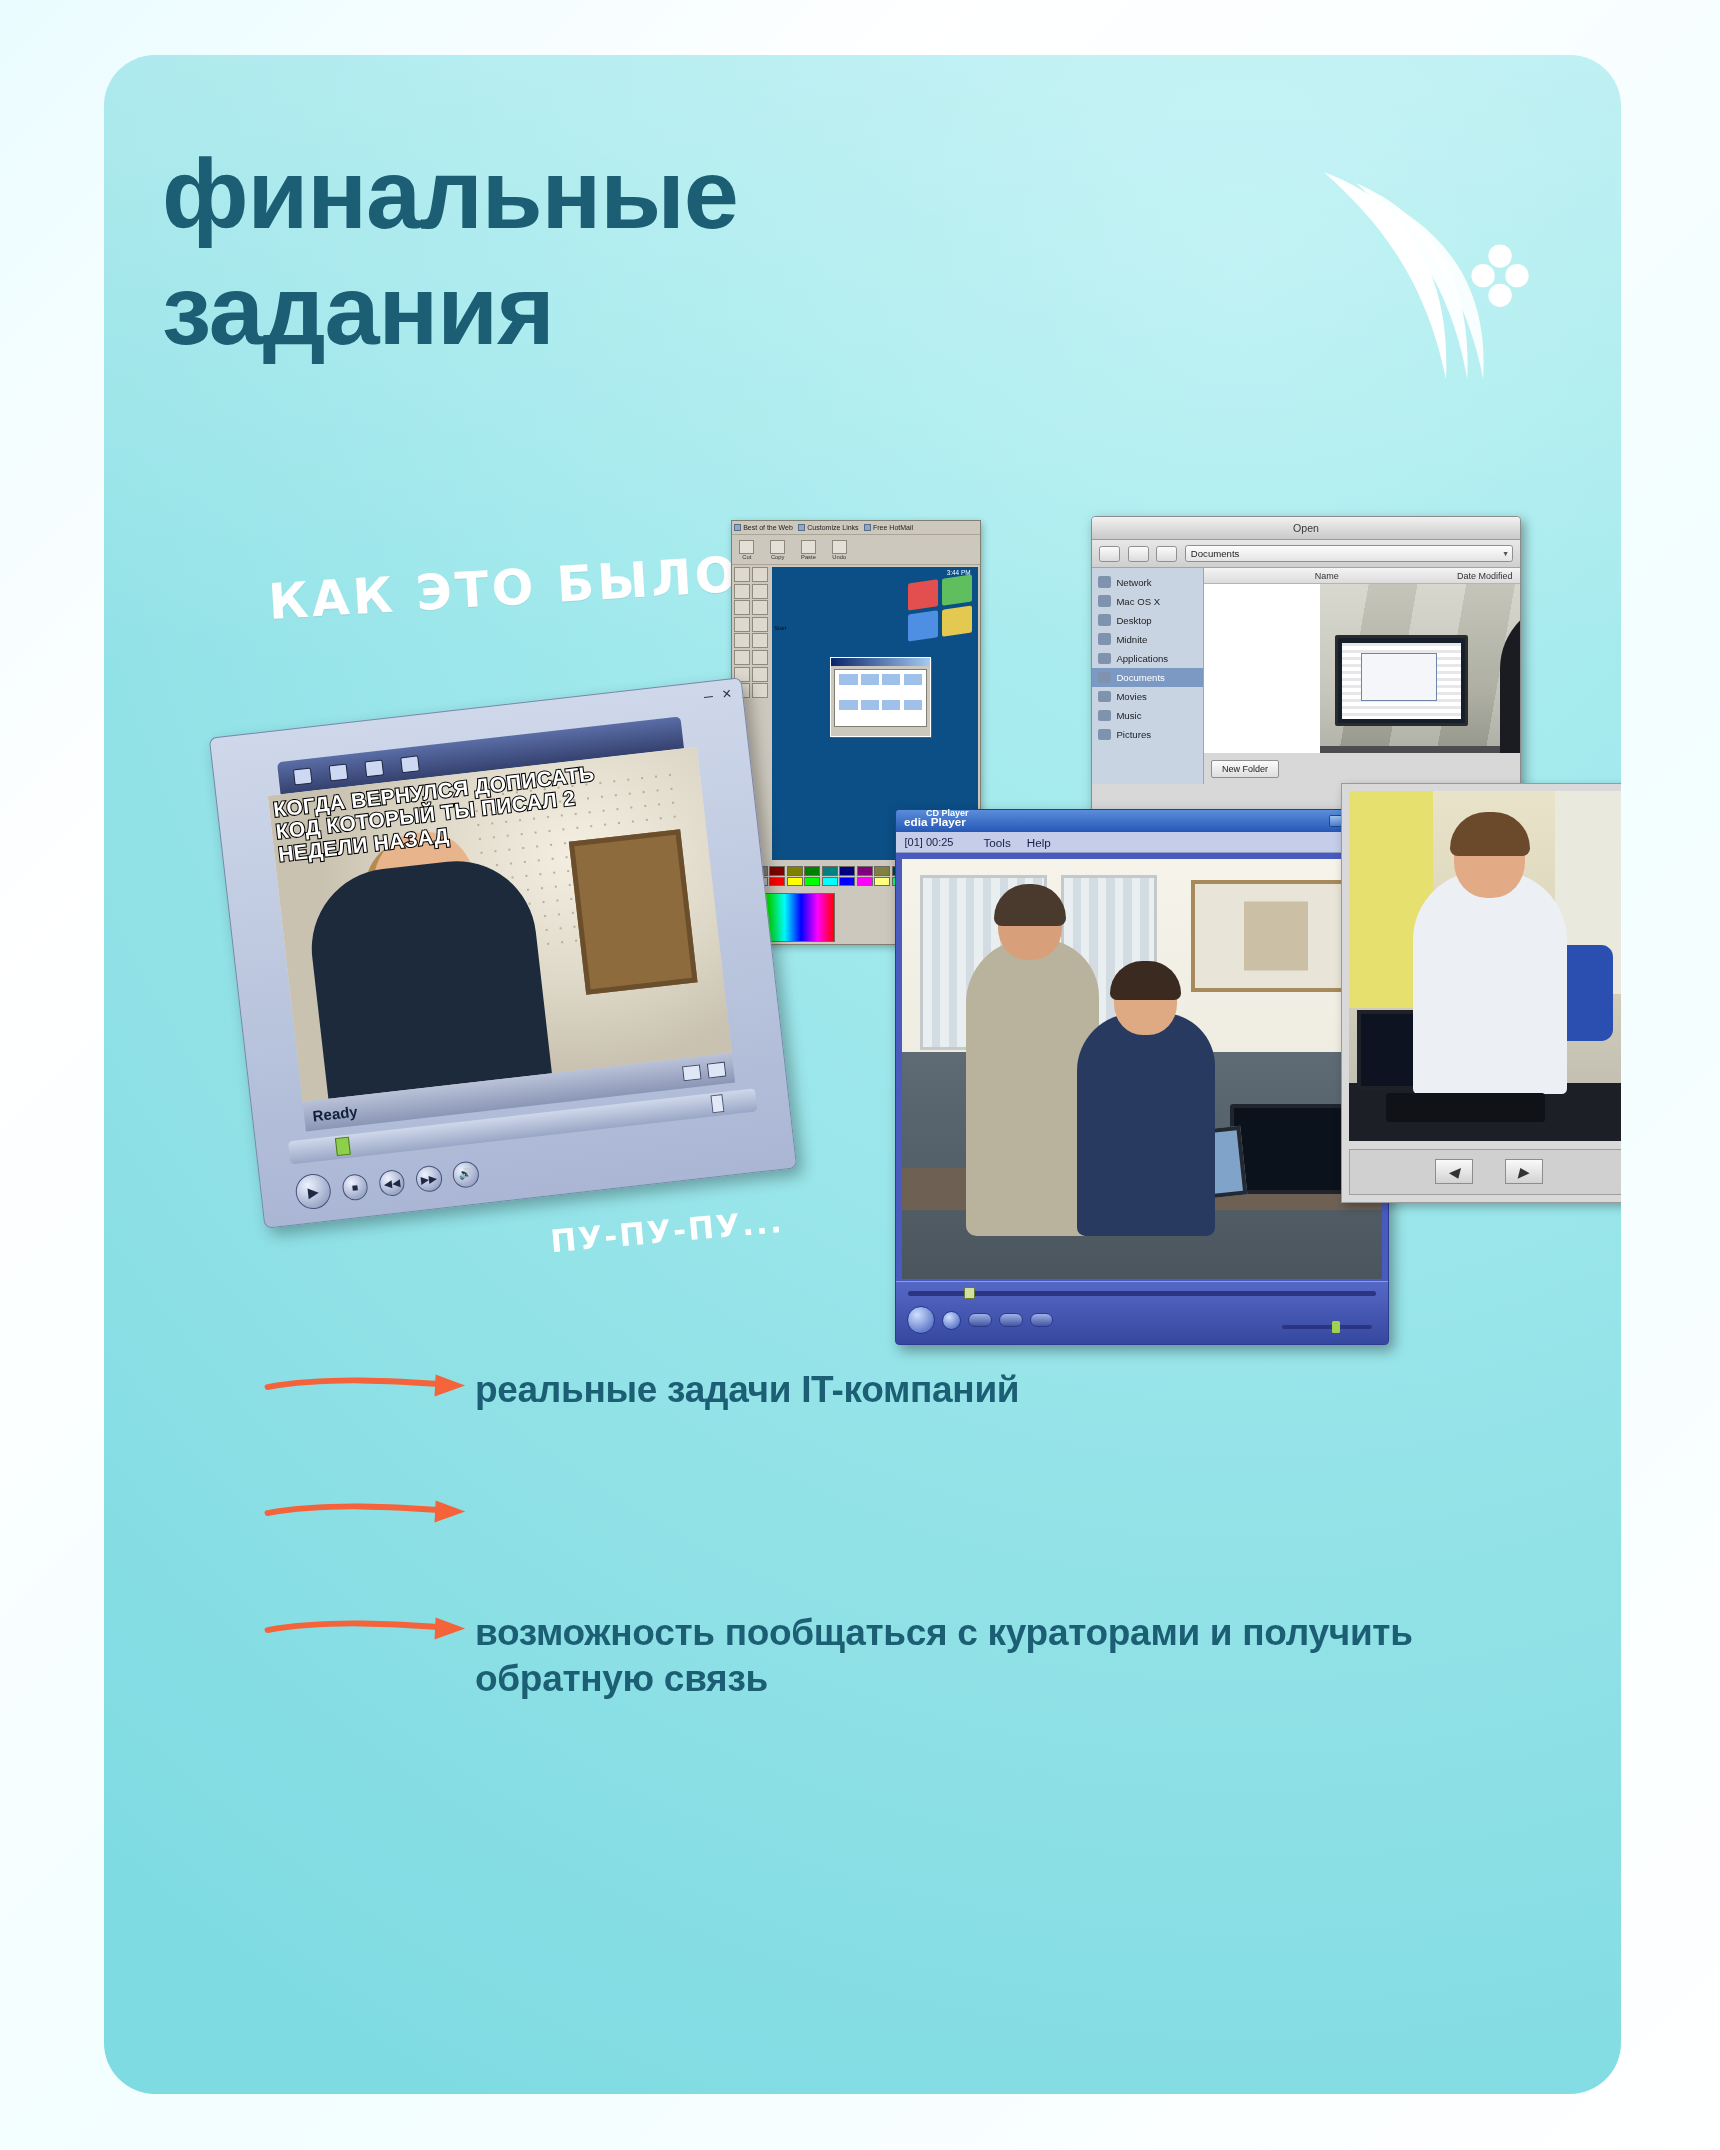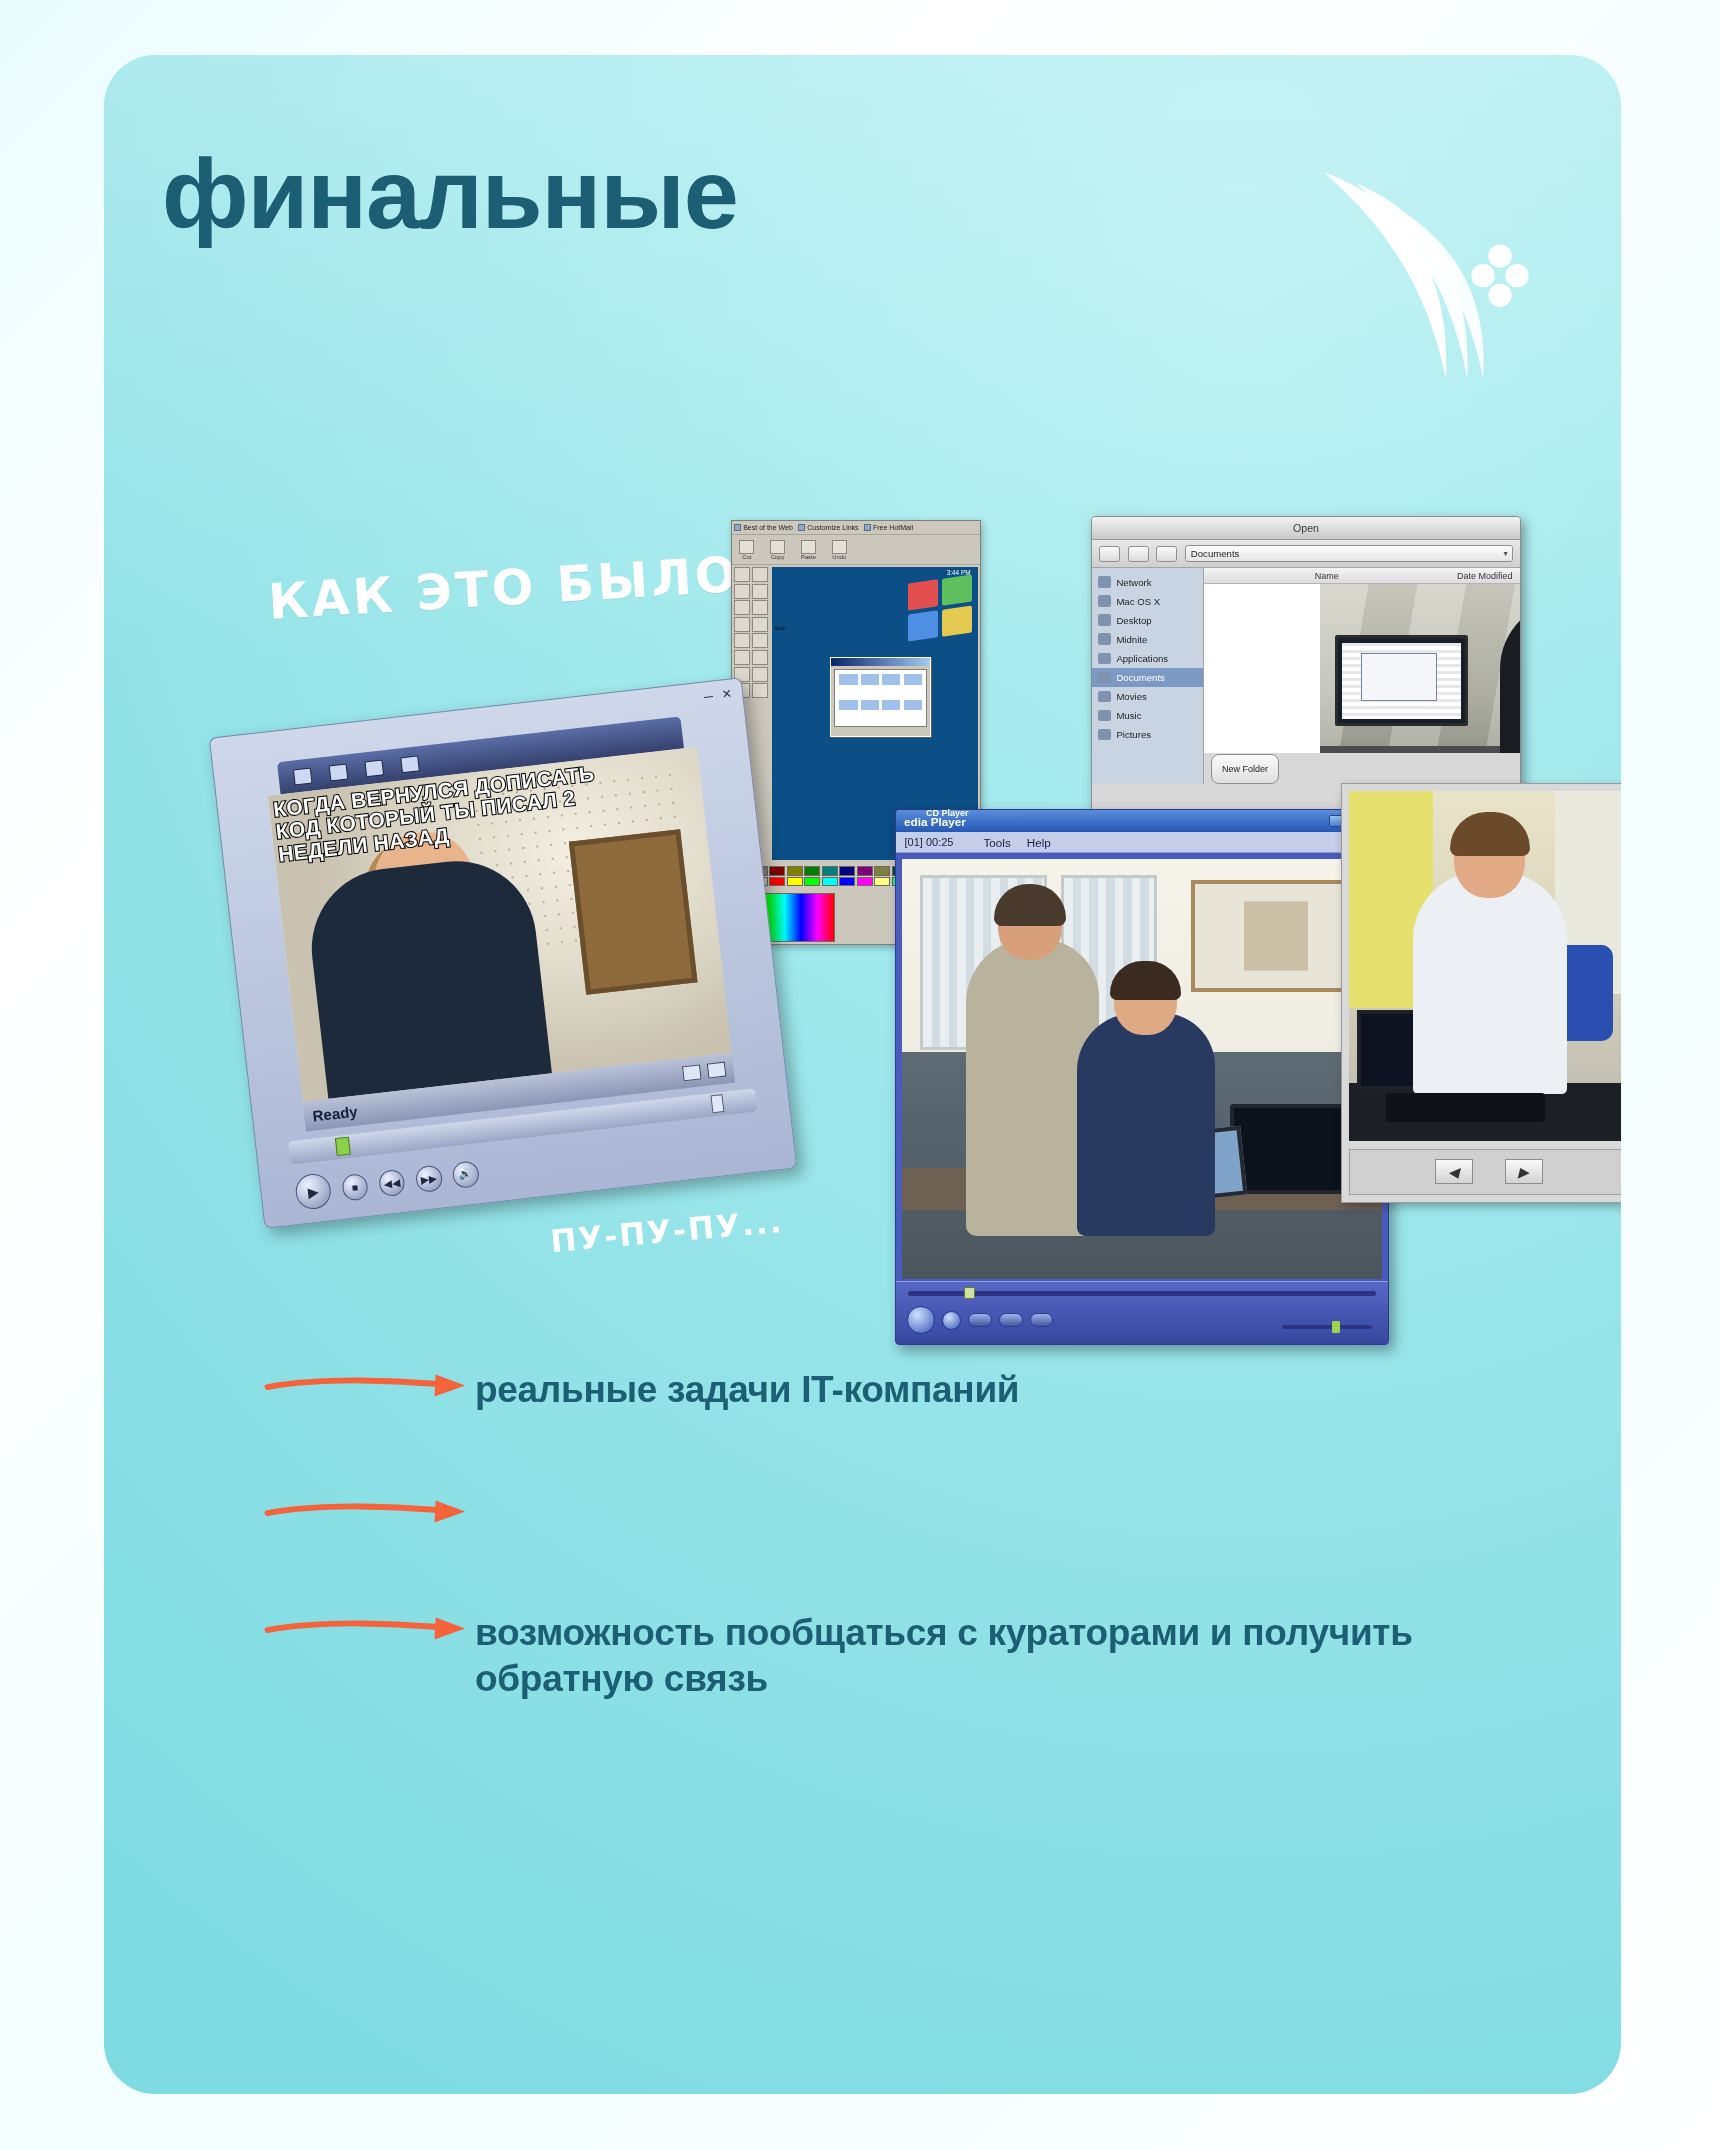--- a/index.html
+++ b/index.html
@@ -183,21 +183,21 @@
     height: 16px; background: linear-gradient(180deg,#f4f4f4,#dcdcdc); display: flex;
     font-size: 9px; color: #333; border-bottom: 0.5px solid #b5b5b5;
   }
   .mac-list-head span { padding: 2.7px 7.4px; }
   .mac-list-head span:first-child { flex: 1; text-align: center; }
   .mac-footer {
     position: absolute; left: 0; right: 0; bottom: 0; height: 31px; background: #d8d8d8;
     display: flex; align-items: center; padding: 0 7.4px;
   }
   .mac-newfolder {
-    height: 30px; padding: 0 9.6px; border: 0.5px solid #8f8f8f; border-radius: 8px;
+    height: 18px; padding: 0 9.6px; border: 0.5px solid #8f8f8f; border-radius: 2px;
     background: linear-gradient(180deg,#fbfbfb,#dedede); font-size: 9px; color: #222;
     display: flex; align-items: center;
   }
   .photo-in-list {
     position: absolute; left: 116px; top: 16px; width: 313px; height: 200px;
     background: #6e6f63;
     background-image:
       linear-gradient(100deg, rgba(255,255,255,0.20) 0 14%, rgba(0,0,0,0.05) 14% 28%, rgba(255,255,255,0.18) 28% 42%, rgba(0,0,0,0.05) 42% 56%, rgba(255,255,255,0.16) 56% 70%, rgba(0,0,0,0.06) 70% 100%),
       linear-gradient(180deg, #cfcfc3 0%, #b7b8ab 55%, #8f9085 100%);
     overflow: hidden;
@@ -406,20 +406,21 @@
   
 </style>
 </head>
 <body>
 
 <div id="poster">
   <div class="card">
 
     <div class="headline">
       <span>финальные</span>
+      <span class="l2">задания</span>
     </div>
 
     <div class="logo">
       <svg viewBox="0 0 450 430" width="239" height="228" aria-hidden="true">
         <path d="M60 10 C 200 60, 300 180, 290 400 C 250 200, 150 90, 60 10 Z" fill="#ffffff"></path>
         <path d="M120 30 C 260 90, 340 210, 330 400 C 300 220, 210 110, 120 30 Z" fill="#ffffff" opacity="0.95"></path>
         <path d="M185 70 C 310 140, 370 250, 360 400 C 335 260, 265 150, 185 70 Z" fill="#ffffff" opacity="0.9"></path>
         <g fill="#ffffff">
           <circle cx="392" cy="168" r="22"></circle>
           <circle cx="360" cy="205" r="22"></circle>

